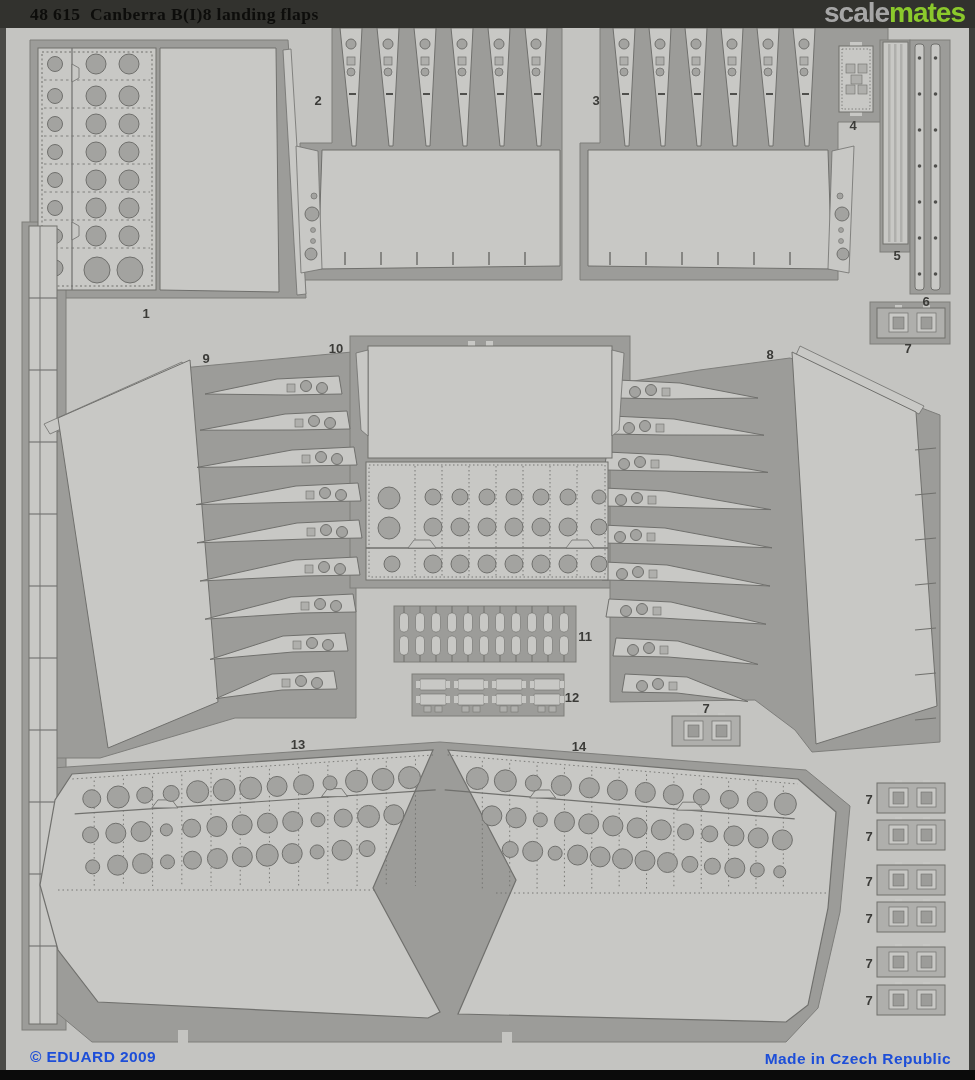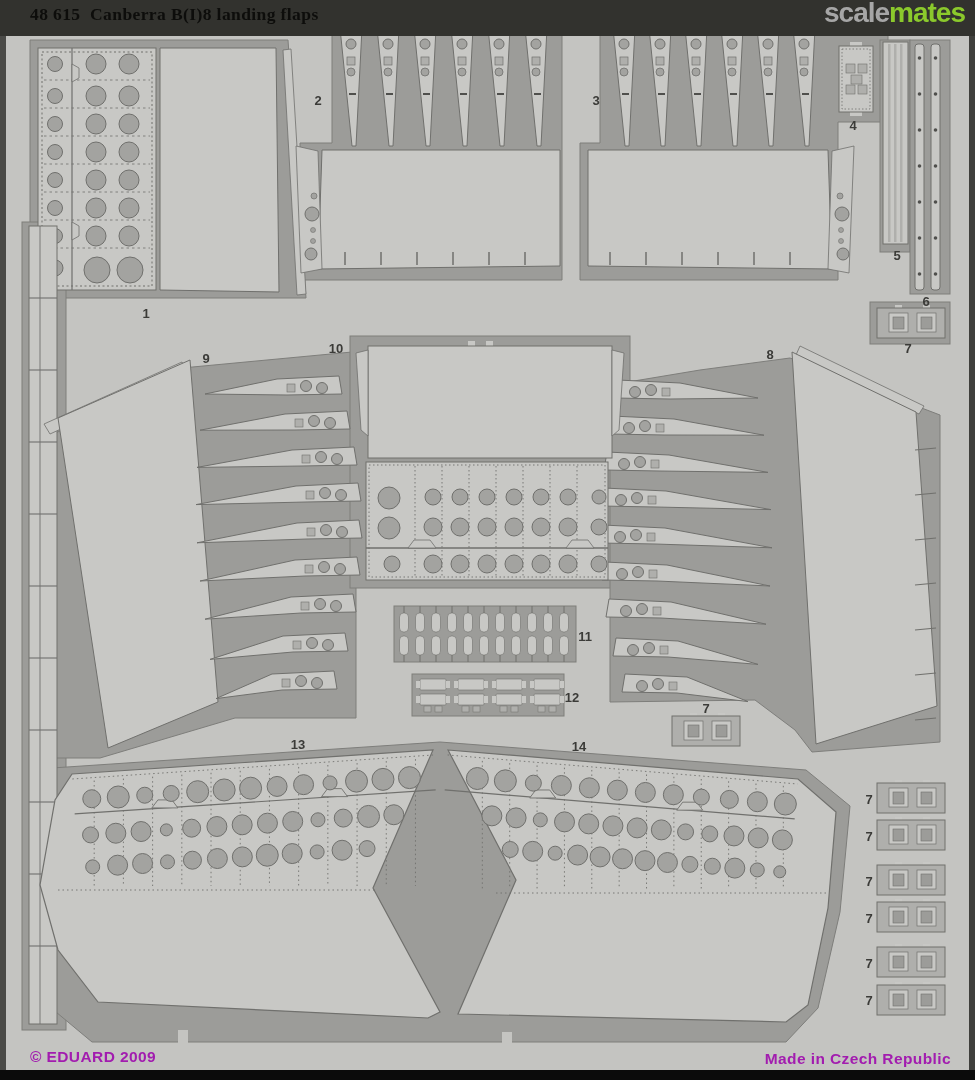--- a/index.html
+++ b/index.html
@@ -1,24 +1,24 @@
 <!DOCTYPE html>
 <html><head>
 <meta charset="utf-8">
 <style>
   html,body{margin:0;padding:0;background:#1a1a1a;}
   .stage{position:relative;width:975px;height:1080px;overflow:hidden;background:#c4c4c1;font-family:"Liberation Sans",sans-serif;}
   svg{position:absolute;left:0;top:0;}
-  .topbar{position:absolute;left:0;top:0;width:975px;height:36px;background:#32322e;z-index:5;}
+  .topbar{position:absolute;left:0;top:0;width:975px;height:28px;background:#32322e;z-index:5;}
   .title{position:absolute;left:30px;top:0;line-height:29px;font-family:"Liberation Serif",serif;font-weight:bold;font-size:17.5px;letter-spacing:.4px;color:#0d0d0b;white-space:pre;}
   .logo{position:absolute;right:10px;top:-3px;font-family:"Liberation Sans",sans-serif;font-weight:bold;font-size:28px;letter-spacing:-1px;z-index:6;}
   .logo .g1{color:#a6a6a6;}
   .logo .g2{color:#8bc92c;}
   .bottombar{position:absolute;left:0;bottom:0;width:975px;height:10px;background:#0b0b0b;z-index:5;}
-  .foot{position:absolute;font-size:15.5px;font-weight:bold;color:#a21caf;letter-spacing:.4px;z-index:4;}
+  .foot{position:absolute;font-size:15.5px;font-weight:bold;color:#1d4ed8;letter-spacing:.4px;z-index:4;}
   .foot.l{left:30px;top:1048px;}
   .foot.r{right:24px;top:1050px;}
 </style>
 </head>
 <body>
 
 <div class="stage">
   <svg id="sheet" width="975" height="1080" viewBox="0 0 975 1080">
       <g>
         <rect x="0" y="28" width="975" height="1046" fill="#c4c4c1" stroke="none" stroke-width="1" rx="0" stroke-dasharray="none"></rect>

